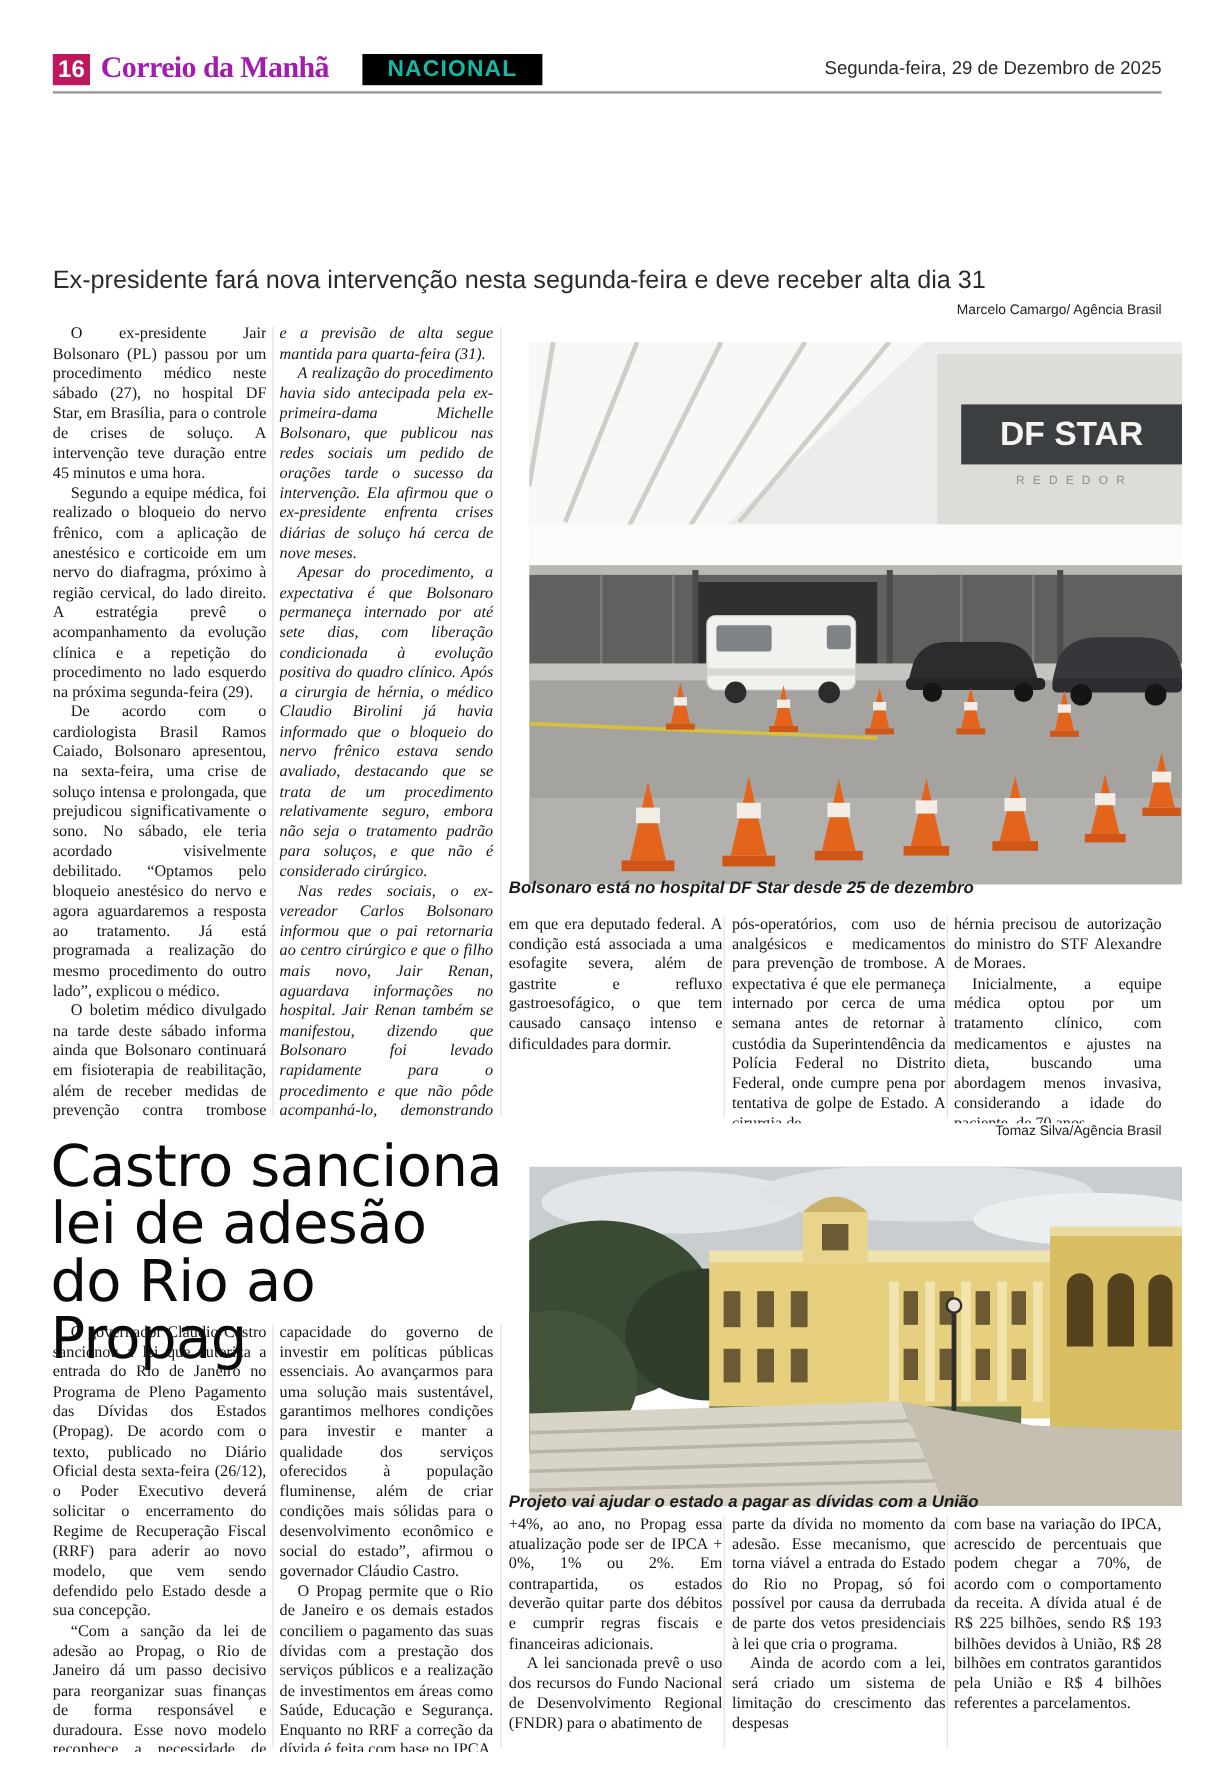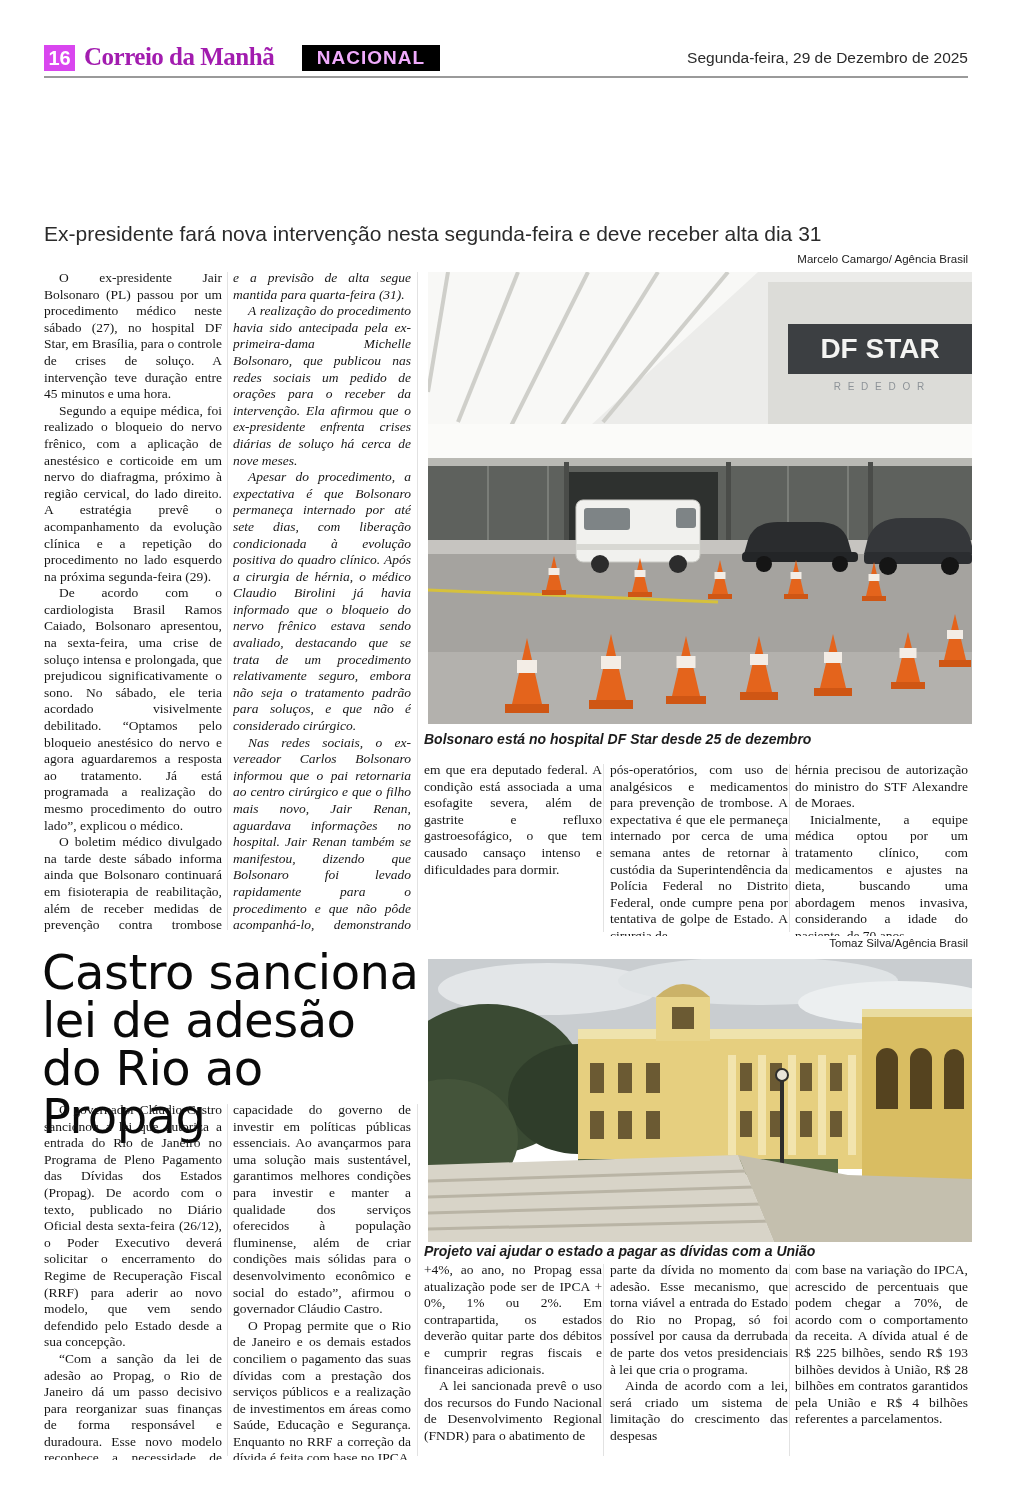--- a/index.html
+++ b/index.html
@@ -1,25 +1,25 @@
 <!DOCTYPE html>
 <html lang="pt"><head>
 <meta charset="utf-8">
 <style>
   html,body{margin:0;padding:0;background:#ffffff;}
   .page{position:relative;width:1010px;height:1488px;background:#ffffff;overflow:hidden;
         font-family:"Liberation Serif",serif;color:#141414;}
   
   .masthead{position:absolute;left:44px;top:45px;width:924px;height:28px;}
-  .pagenum{position:absolute;left:0;top:0;width:31px;height:26px;background:#d946ef;color:#fff;
+  .pagenum{position:absolute;left:0;top:0;width:31px;height:26px;background:#be185d;color:#fff;
            font-family:"Liberation Sans",sans-serif;font-weight:bold;font-size:20px;
            display:flex;align-items:center;justify-content:center;}
   .brand{position:absolute;left:40px;top:-2px;font-family:"Liberation Serif",serif;font-weight:bold;
          font-size:25px;letter-spacing:-0.5px;color:#a21caf;}
-  .sectionbox{position:absolute;left:258px;top:0;width:138px;height:26px;background:#000;color:#f0abfc;
+  .sectionbox{position:absolute;left:258px;top:0;width:150px;height:26px;background:#000;color:#14b8a6;
          font-family:"Liberation Sans",sans-serif;font-weight:bold;font-size:19px;letter-spacing:1px;
          display:flex;align-items:center;justify-content:center;}
   .eddate{position:absolute;right:0;top:4px;font-family:"Liberation Sans",sans-serif;
          font-size:15.5px;color:#2a2a2a;}
   .toprule{position:absolute;left:44px;top:76px;width:924px;height:0;border-top:2.5px solid #9a9a9a;}
   
   .h1main{position:absolute;left:42px;top:84px;width:930px;margin:0;
           font-family:"Liberation Sans",sans-serif;font-weight:bold;font-size:54px;
           line-height:57px;letter-spacing:-1.5px;color:#000;}
   .deck{position:absolute;left:44px;top:222px;width:930px;margin:0;
@@ -38,21 +38,21 @@
   .a1c3{left:424px;top:762px;height:174px;}
   .a1c4{left:610px;top:762px;height:174px;}
   .a1c5{left:795px;top:762px;width:173px;height:174px;}
   .a2c1{left:44px;top:1102px;height:358px;}
   .a2c2{left:233px;top:1102px;height:358px;}
   .a2c3{left:424px;top:1262px;height:200px;}
   .a2c4{left:610px;top:1262px;height:200px;}
   .a2c5{left:795px;top:1262px;width:173px;height:200px;}
   .colrule{position:absolute;width:0;border-left:1px solid #e2e2e2;}
   
-  figure{margin:4px;padding:0;position:absolute;}
+  figure{margin:17px;padding:0;position:absolute;}
   .photo1{left:424px;top:268px;width:544px;height:452px;}
   .photo2{left:424px;top:955px;width:544px;height:283px;}
   .caption{position:absolute;left:424px;font-family:"Liberation Sans",sans-serif;
            font-style:italic;font-weight:bold;font-size:14px;color:#1c1c1c;}
   .cap1{top:731px;}
   .cap2{top:1243px;}
   
   .h2main{position:absolute;left:42px;top:948px;width:385px;margin:0;
           font-family:"DejaVu Sans",sans-serif;font-weight:normal;font-size:48px;
           line-height:48px;letter-spacing:-0.5px;color:#0a0a0a;}
@@ -74,21 +74,21 @@
   <div class="credit credit1">Marcelo Camargo/ Agência Brasil</div>
 
   <div class="col a1c1">
       <p>O ex-presidente Jair Bolsonaro (PL) passou por um procedimento médico neste sábado (27), no hospital DF Star, em Brasília, para o controle de crises de soluço. A intervenção teve duração entre 45 minutos e uma hora.</p>
       <p>Segundo a equipe médica, foi realizado o bloqueio do nervo frênico, com a aplicação de anestésico e corticoide em um nervo do diafragma, próximo à região cervical, do lado direito. A estratégia prevê o acompanhamento da evolução clínica e a repetição do procedimento no lado esquerdo na próxima segunda-feira (29).</p>
       <p>De acordo com o cardiologista Brasil Ramos Caiado, Bolsonaro apresentou, na sexta-feira, uma crise de soluço intensa e prolongada, que prejudicou significativamente o sono. No sábado, ele teria acordado visivelmente debilitado. “Optamos pelo bloqueio anestésico do nervo e agora aguardaremos a resposta ao tratamento. Já está programada a realização do mesmo procedimento do outro lado”, explicou o médico.</p>
       <p>O boletim médico divulgado na tarde deste sábado informa ainda que Bolsonaro continuará em fisioterapia de reabilitação, além de receber medidas de prevenção contra trombose venosa e cuidados clínicos gerais. O ex-presidente está internado desde a realização de uma cirurgia de hérnia, feita na quinta-feira (25),</p>
     </div>
   <div class="col a1c2">
       <p class="noindent">e a previsão de alta segue mantida para quarta-feira (31).</p>
-      <p>A realização do procedimento havia sido antecipada pela ex-primeira-dama Michelle Bolsonaro, que publicou nas redes sociais um pedido de orações para o receber da intervenção. Ela afirmou que o ex-presidente enfrenta crises diárias de soluço há cerca de nove meses.</p>
+      <p>A realização do procedimento havia sido antecipada pela ex-primeira-dama Michelle Bolsonaro, que publicou nas redes sociais um pedido de orações tarde o sucesso da intervenção. Ela afirmou que o ex-presidente enfrenta crises diárias de soluço há cerca de nove meses.</p>
       <p>Apesar do procedimento, a expectativa é que Bolsonaro permaneça internado por até sete dias, com liberação condicionada à evolução positiva do quadro clínico. Após a cirurgia de hérnia, o médico Claudio Birolini já havia informado que o bloqueio do nervo frênico estava sendo avaliado, destacando que se trata de um procedimento relativamente seguro, embora não seja o tratamento padrão para soluços, e que não é considerado cirúrgico.</p>
       <p>Nas redes sociais, o ex-vereador Carlos Bolsonaro informou que o pai retornaria ao centro cirúrgico e que o filho mais novo, Jair Renan, aguardava informações no hospital. Jair Renan também se manifestou, dizendo que Bolsonaro foi levado rapidamente para o procedimento e que não pôde acompanhá-lo, demonstrando preocupação com a situação.</p>
     </div>
 
   <figure class="photo1">
     <svg width="544" height="452" viewBox="0 0 544 452" xmlns="http://www.w3.org/2000/svg">
 
       <rect x="0" y="0" width="544" height="280" fill="#ececea"></rect>
 
       <rect x="340" y="10" width="204" height="250" fill="#dcdcd8"></rect>

